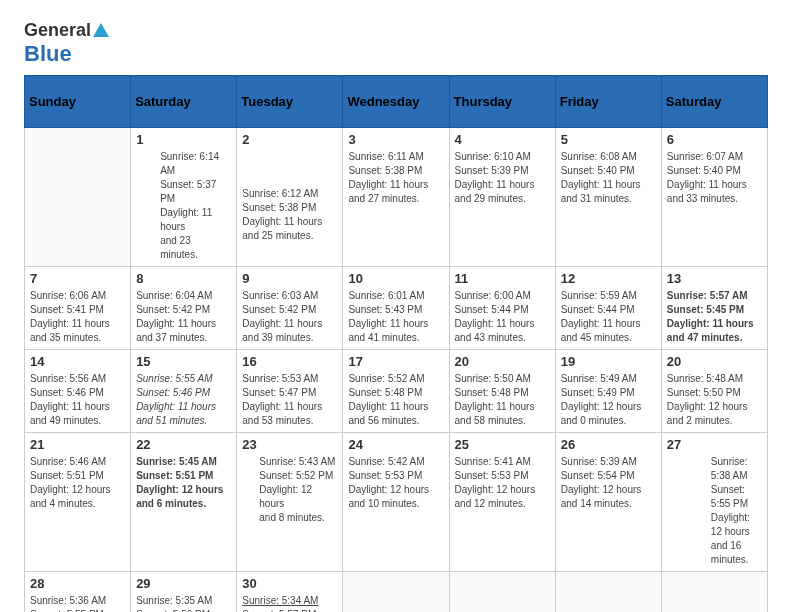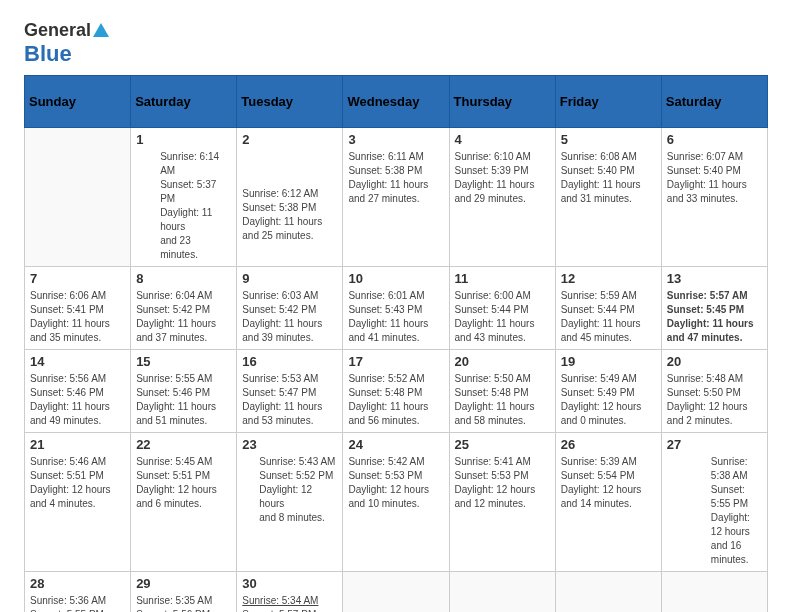--- a/index.html
+++ b/index.html
@@ -203,21 +203,21 @@
       <tr>
         <td>
           <div class="day-number">14</div>
           <div class="day-info" style="white-space: pre-line;">Sunrise: 5:56 AM
 Sunset: 5:46 PM
 Daylight: 11 hours
 and 49 minutes.</div>
         </td>
         <td>
           <div class="day-number">15</div>
-          <div class="day-info" style="white-space: pre-line;">Sunrise: 5:55 AM
+          <div class="day-info" style="white-space: pre-line; font-style: italic;">Sunrise: 5:55 AM
 Sunset: 5:46 PM
 Daylight: 11 hours
 and 51 minutes.</div>
         </td>
         <td>
           <div class="day-number">16</div>
           <div class="day-info" style="white-space: pre-line;">Sunrise: 5:53 AM
 Sunset: 5:47 PM
 Daylight: 11 hours
 and 53 minutes.</div>
@@ -254,21 +254,21 @@
       <tr>
         <td>
           <div class="day-number">21</div>
           <div class="day-info" style="white-space: pre-line;">Sunrise: 5:46 AM
 Sunset: 5:51 PM
 Daylight: 12 hours
 and 4 minutes.</div>
         </td>
         <td>
           <div class="day-number">22</div>
-          <div class="day-info" style="white-space: pre-line;">Sunrise: 5:45 AM
+          <div class="day-info" style="white-space: pre-line; font-weight: bold;">Sunrise: 5:45 AM
 Sunset: 5:51 PM
 Daylight: 12 hours
 and 6 minutes.</div>
         </td>
         <td>
           <div class="day-number">23</div>
           <div class="day-info" style="white-space: pre-line; margin-left: 17px;">Sunrise: 5:43 AM
 Sunset: 5:52 PM
 Daylight: 12 hours
 and 8 minutes.</div>

